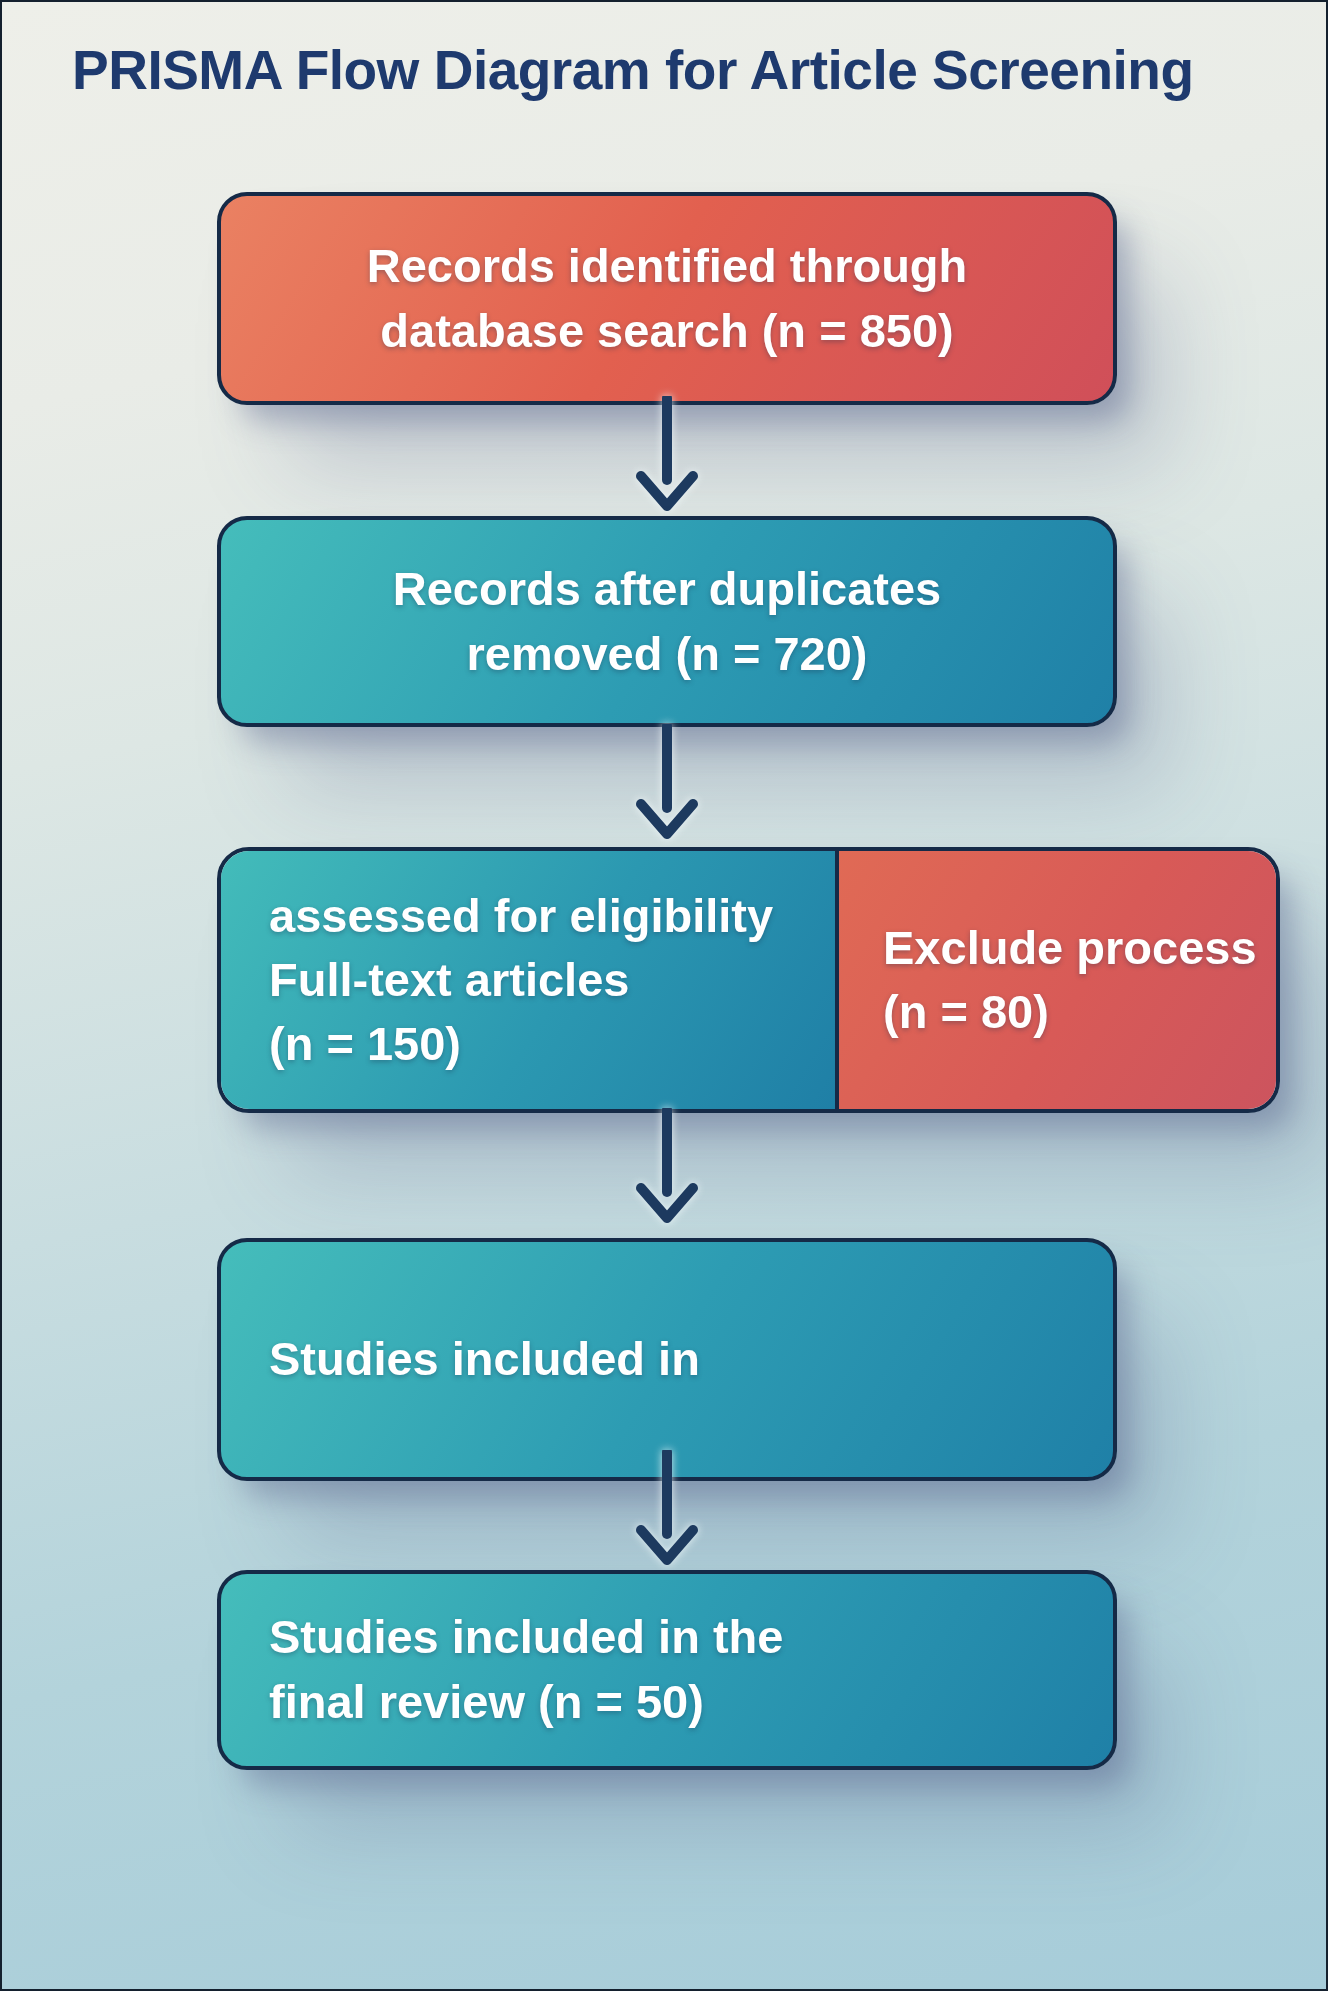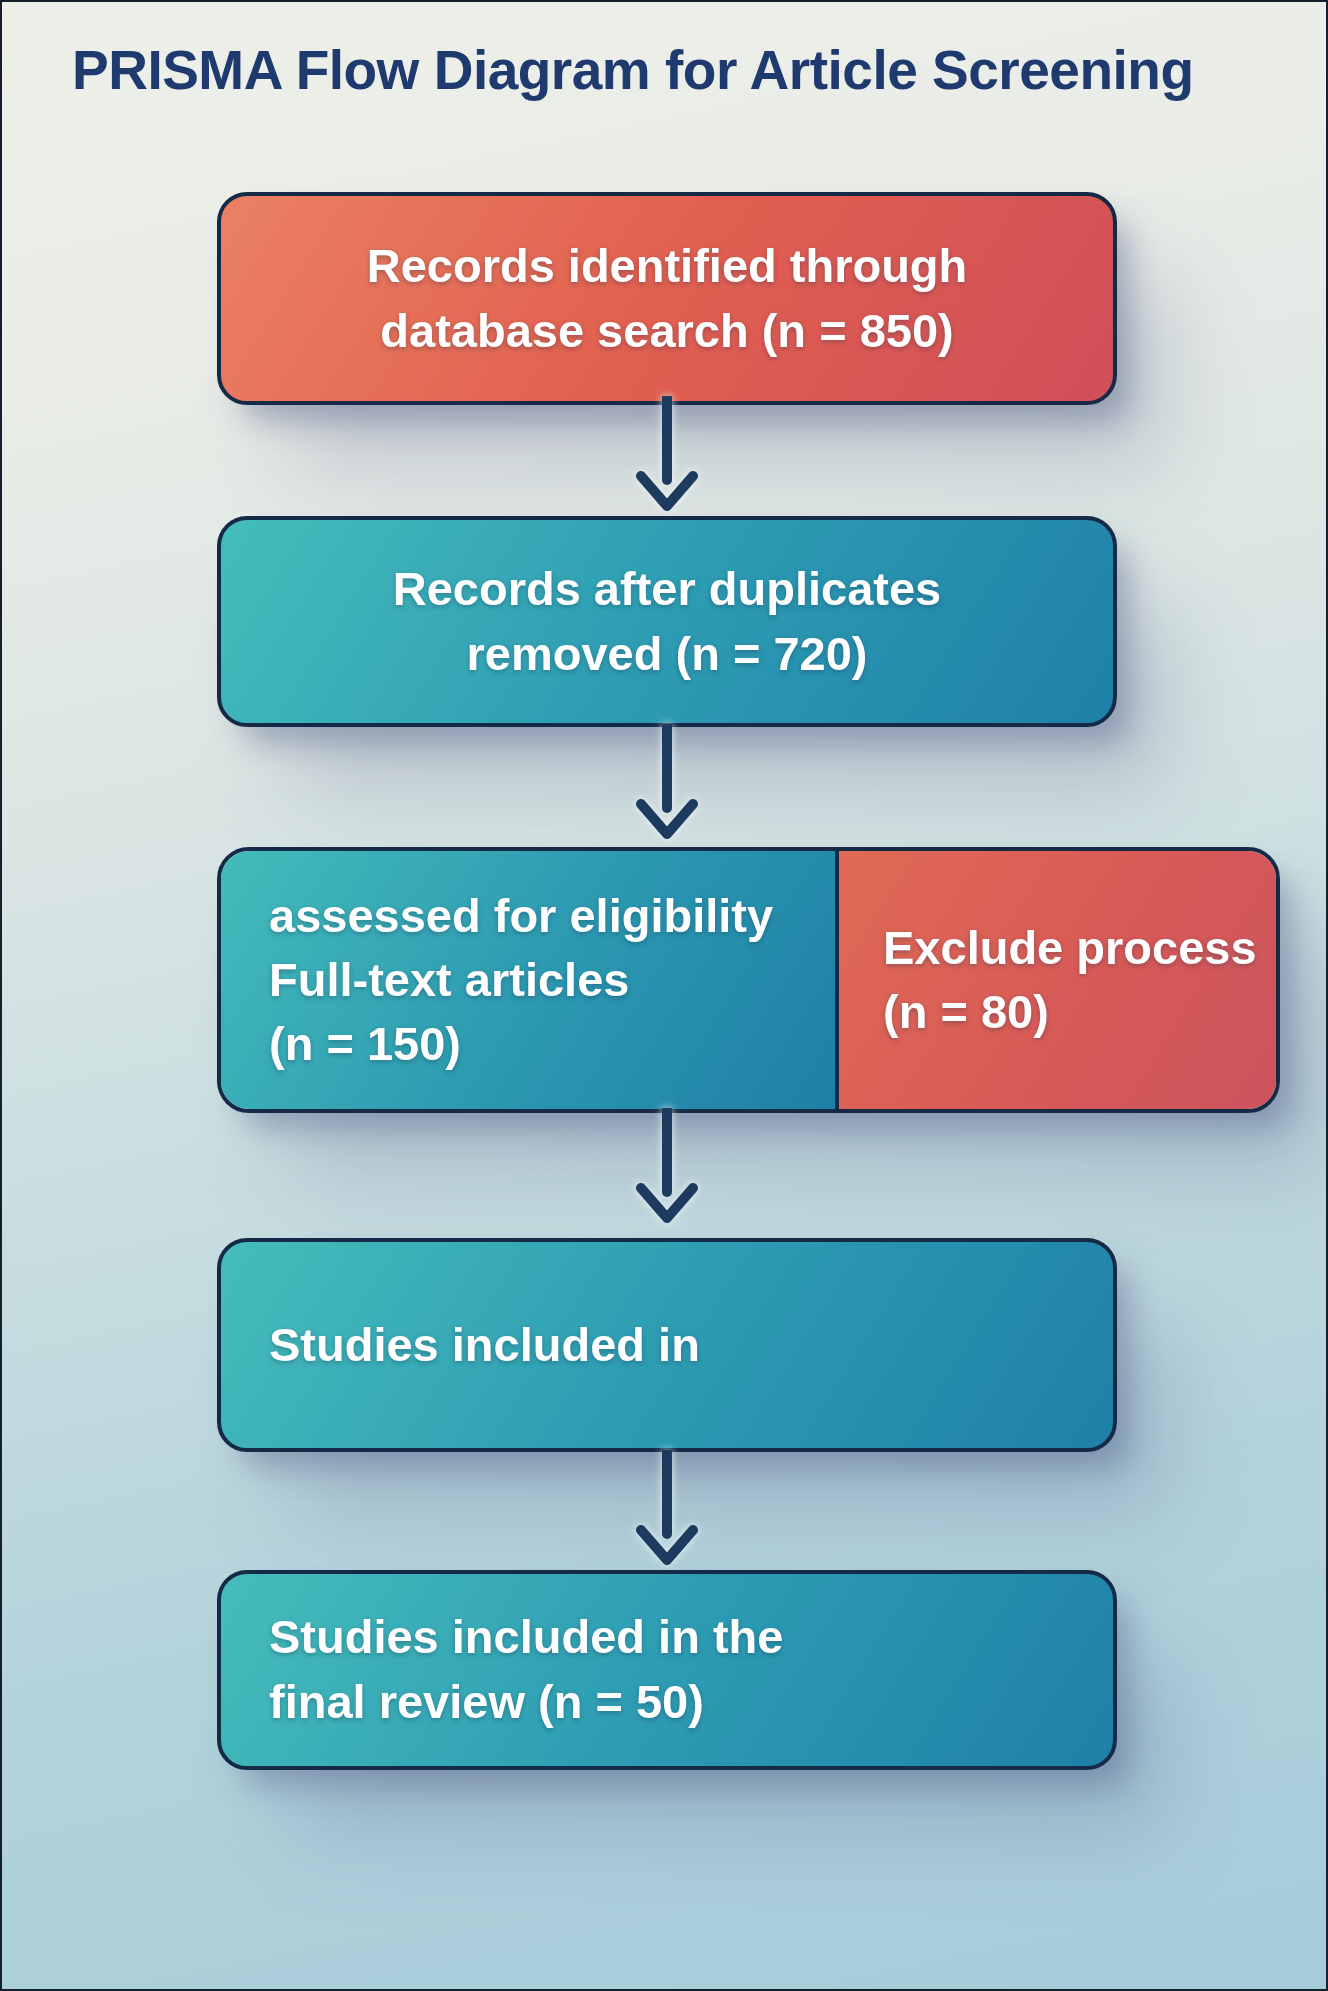--- a/index.html
+++ b/index.html
@@ -67,21 +67,21 @@
     justify-content: center;
     color: #ffffff;
     font-weight: bold;
     font-size: 47px;
     line-height: 1.36;
   }
   .row3 .cell .line { display: block; text-shadow: 0 2px 5px rgba(25, 45, 75, 0.35); }
   .cell-fulltext { width: 614px; padding-left: 48px; background: linear-gradient(122deg, #43bcba 0%, #2b98b1 55%, #1f7fa6 100%); }
   .cell-exclude  { flex: 1; padding-left: 44px; border-left: 4px solid #152a47; background: linear-gradient(122deg, #e06a55 0%, #d85a57 55%, #cc545e 100%); }
 
-  .box4 { left: 215px; top: 1236px; width: 900px; height: 214px; padding-left: 48px; }
+  .box4 { left: 215px; top: 1236px; width: 900px; height: 243px; padding-left: 48px; }
   .box5 { left: 215px; top: 1568px; width: 900px; height: 200px; padding-left: 48px; }
 
   .arrow {
     position: absolute;
     left: 625px;
     width: 80px; height: 118px;
     filter: drop-shadow(0 0 4px rgba(242, 250, 252, 0.85));
   }
   .arrow path {
     fill: none;

